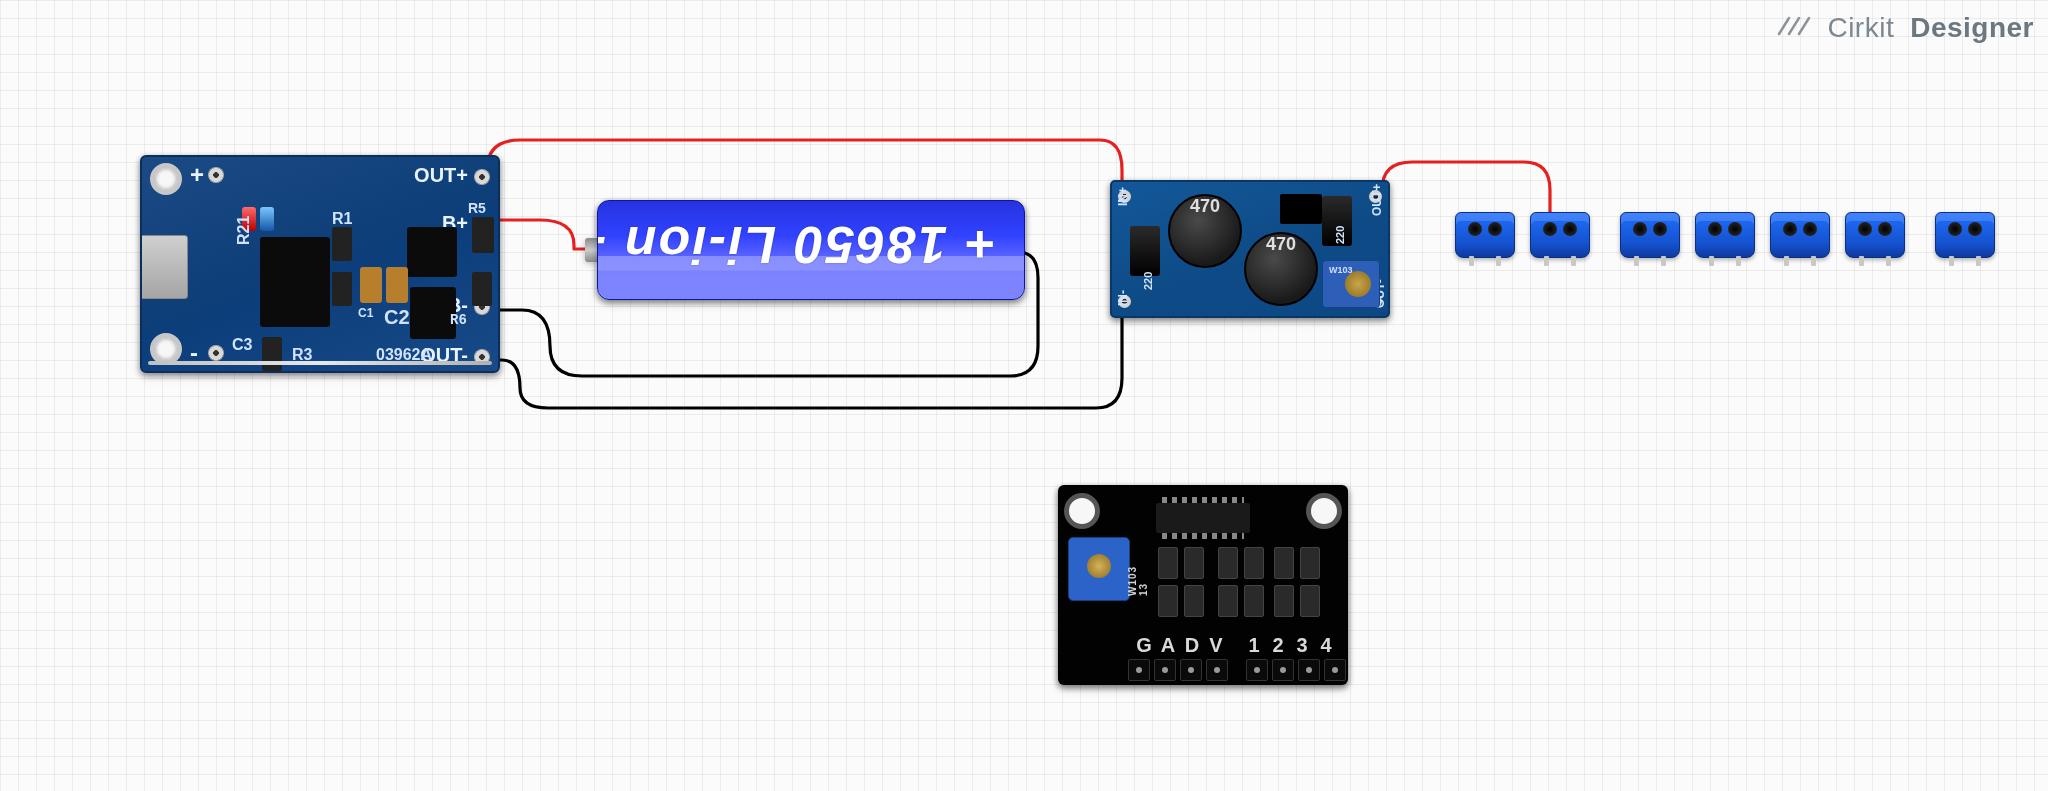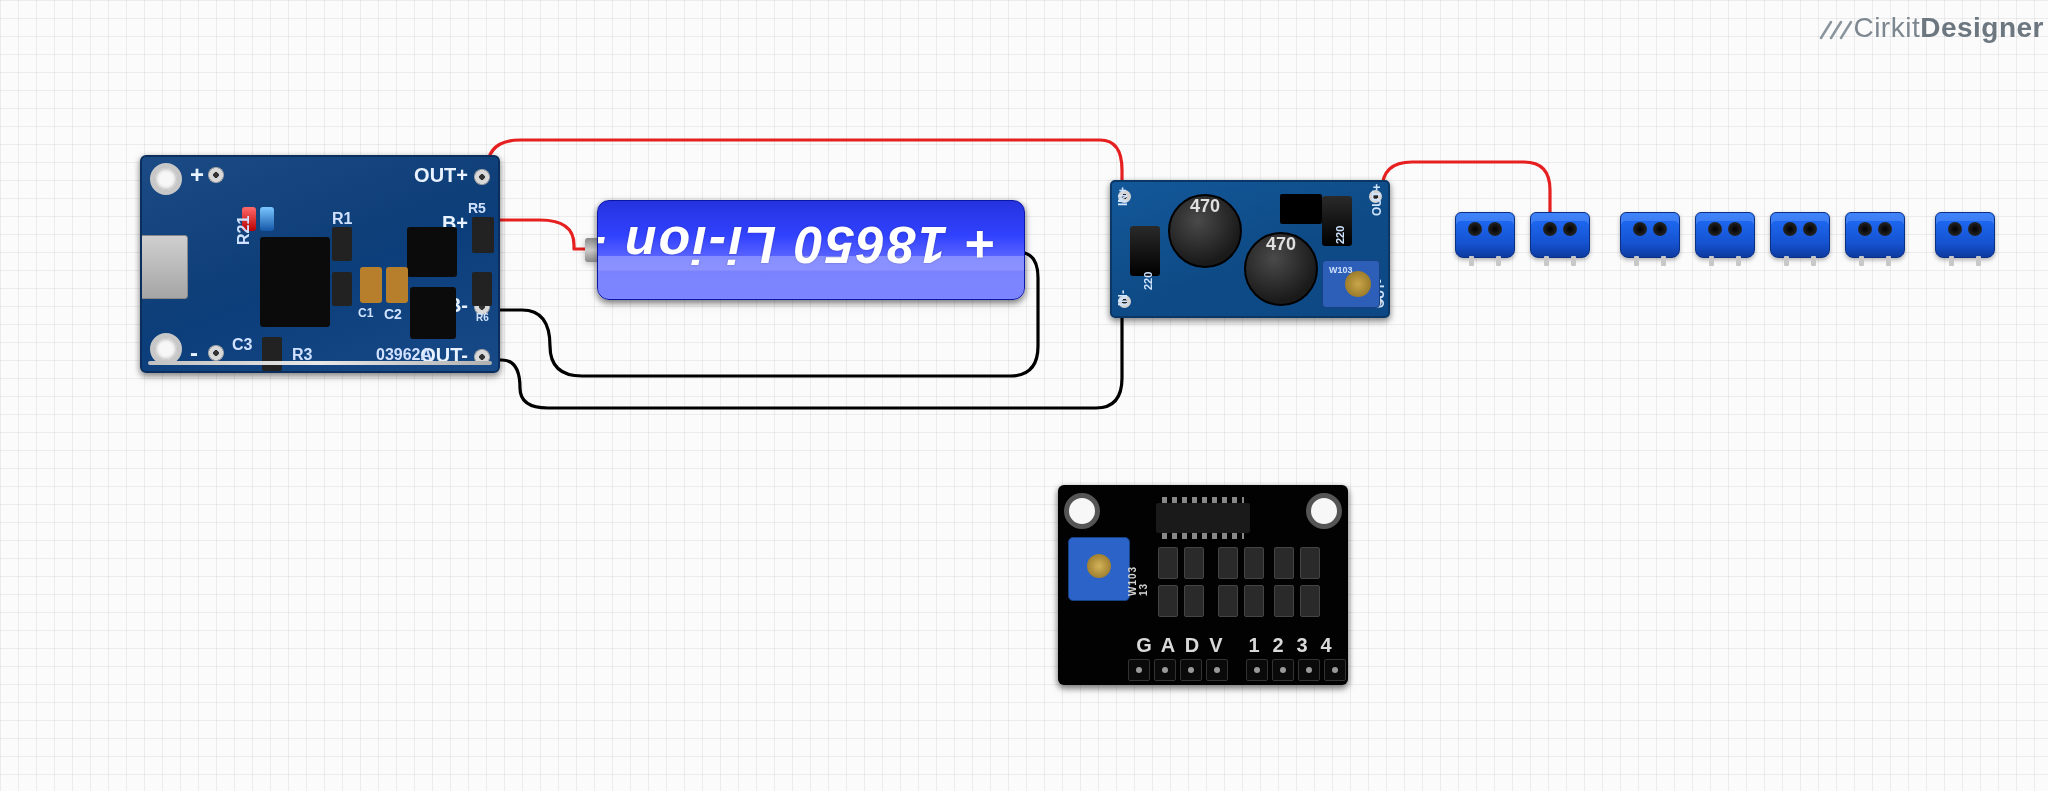--- a/index.html
+++ b/index.html
@@ -18,24 +18,24 @@
     background-color: #fbfbfb;
     background-image:
       linear-gradient(to right, rgba(0,0,0,0.06) 1px, transparent 1px),
       linear-gradient(to bottom, rgba(0,0,0,0.06) 1px, transparent 1px);
     background-size: 18px 18px;
     background-position: 0 0;
   }
   .brand {
     position: absolute;
     top: 12px;
-    right: 4px;
+    right: 14px;
     display: flex;
-    align-items: flex-end;
-    gap: 0;
+    align-items: flex-start;
+    gap: 16px;
     color: #7d8790;
     font-size: 28px;
     letter-spacing: .5px;
     font-weight: 300;
   }
   .brand .bold { font-weight: 700; color:#6d7780; }
   .brand .logo-icon svg { display:block; }
 
   
   .wires {
@@ -416,25 +416,25 @@
       <div class="res r2"></div>
       <div class="res r3" style="left:120px;top:180px;"></div>
       <div class="res r5"></div>
       <div class="res r6"></div>
       <div class="led red"></div>
       <div class="led blue"></div>
 
       <div class="chipnum" style="left:94px;top:88px;transform:rotate(-90deg);transform-origin:left top;">R21</div>
       <div class="chipnum" style="left:190px;top:54px;">R1</div>
       <div class="chipnum" style="left:216px;top:150px;font-size:12px;">C1</div>
-      <div class="chipnum" style="left:242px;top:150px;font-size:14px;">C2</div>
+      <div class="chipnum" style="left:242px;top:150px;font-size:20px;">C2</div>
       <div class="chipnum" style="left:90px;top:180px;">C3</div>
       <div class="chipnum" style="left:150px;top:190px;">R3</div>
       <div class="chipnum" style="left:326px;top:44px;font-size:14px;">R5</div>
-      <div class="chipnum" style="left:334px;top:156px;font-size:10px;">R6</div>
+      <div class="chipnum" style="left:308px;top:156px;font-size:14px;font-family:Liberation Mono, monospace;">R6</div>
       <div class="chipnum" style="left:234px;top:190px;">03962A</div>
 
       <div class="usb"></div>
     </div>
   </div>
 
   <div class="component battery shadow">
     <div class="nub"></div>
     <div class="tube">
       <div class="band"></div>

